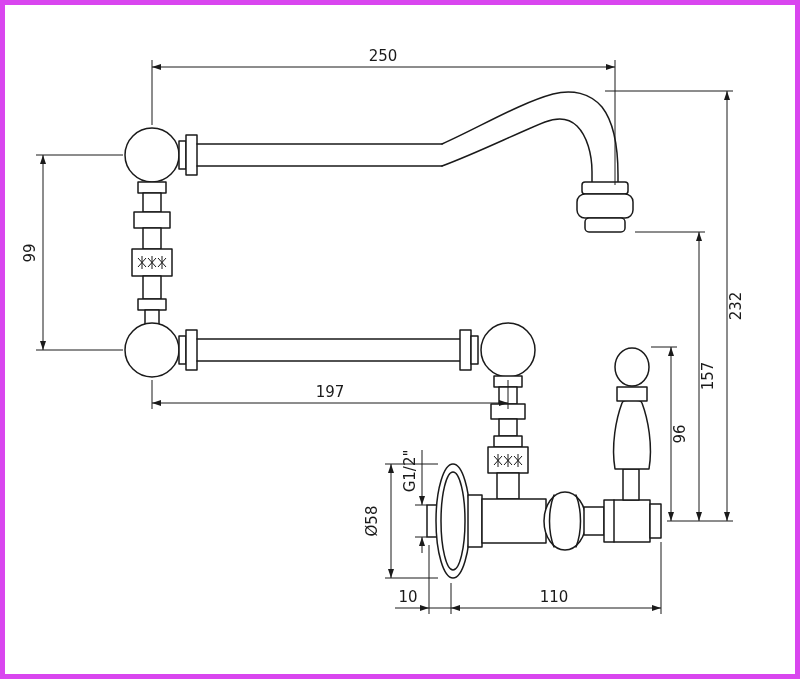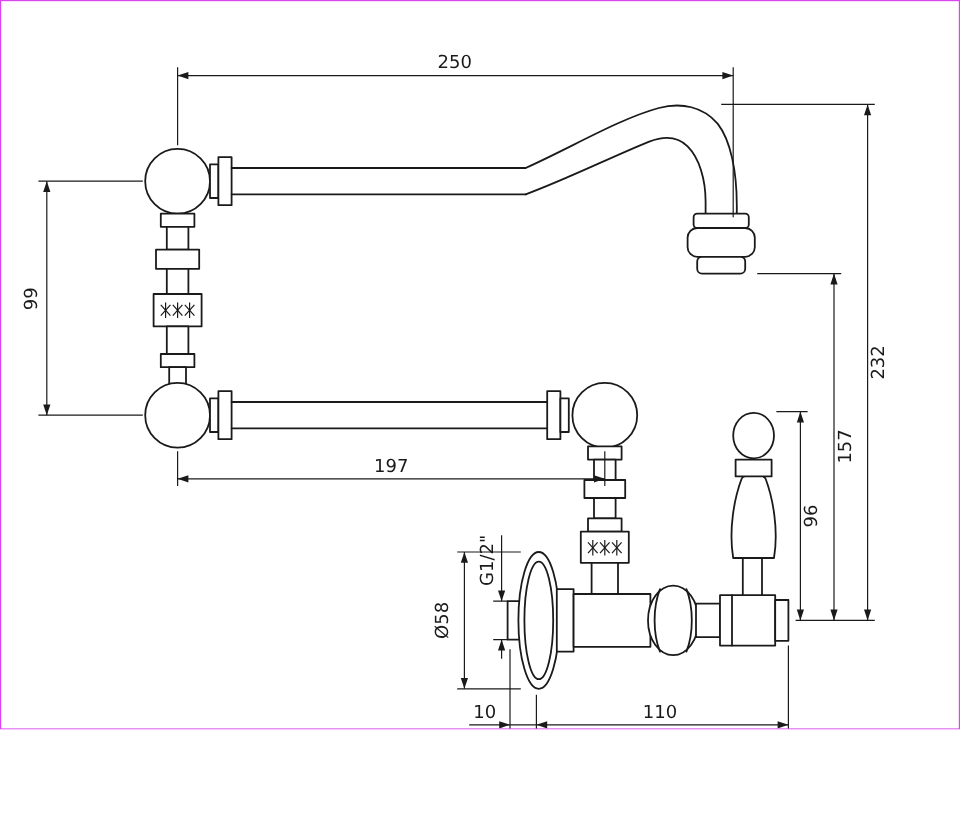--- a/index.html
+++ b/index.html
@@ -1,19 +1,19 @@
 <!DOCTYPE html>
 <html><head>
 <meta charset="utf-8">
 <style>
   html,body{margin:0;padding:0;background:#ffffff;}
   .page{
-    width:800px;height:608px;
+    width:800px;height:679px;
     box-sizing:border-box;
-    border:1px solid #d946ef;
+    border:5px solid #d946ef;
     background:#ffffff;
     position:relative;
     font-family:"DejaVu Sans", sans-serif;
     overflow:hidden;
   }
   svg{display:block;}
   .outline{stroke:#1a1a1a;stroke-width:1.5;fill:none;stroke-linejoin:round;stroke-linecap:round;}
   .solid{stroke:#1a1a1a;stroke-width:1.5;fill:#ffffff;stroke-linejoin:round;}
   .dim{stroke:#1a1a1a;stroke-width:1;fill:none;}
   .arr{fill:#1a1a1a;stroke:none;}

